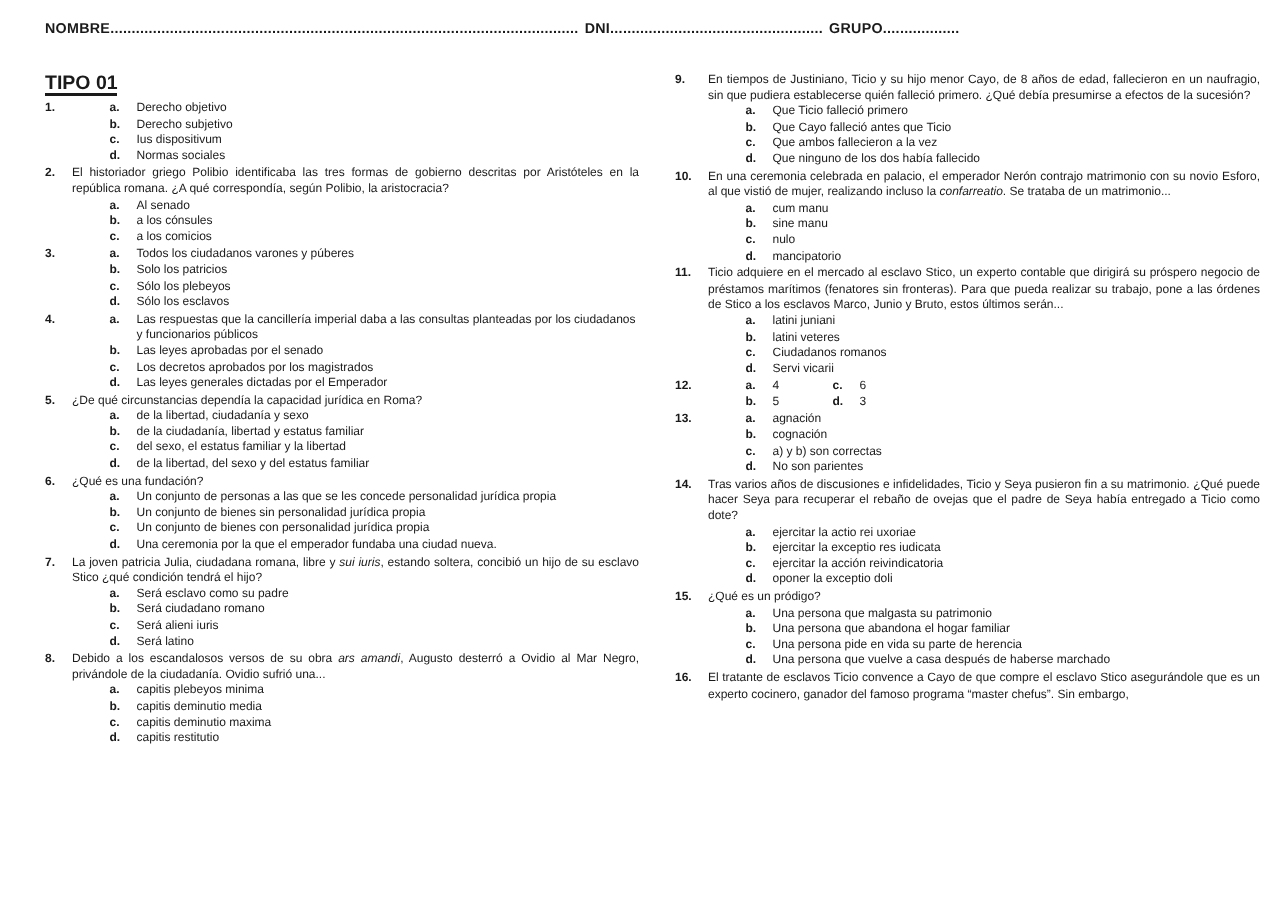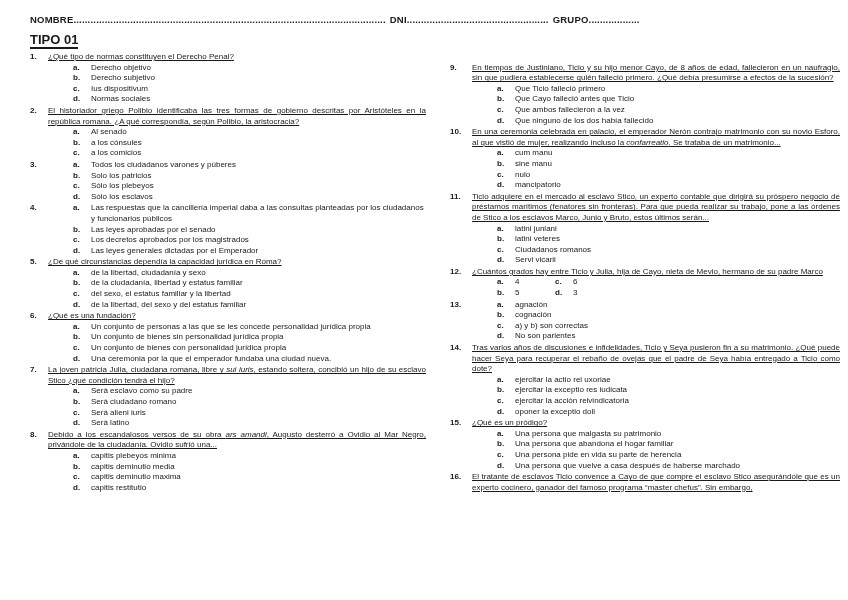--- a/index.html
+++ b/index.html
@@ -1,29 +1,29 @@
 <!DOCTYPE html>
 <html><head>
 <meta charset="utf-8">
 <style>
   html,body{margin:0;padding:0;background:#ffffff;}
   body{width:848px;height:600px;overflow:hidden;font-family:"Liberation Sans",sans-serif;color:#1a1a1a;}
   .page{box-sizing:border-box;width:848px;height:600px;padding:13px 8px 0 30px;background:#ffffff;}
   .header{font-weight:bold;font-size:9.5px;white-space:nowrap;letter-spacing:.2px;line-height:13px;}
   .header .sep{margin-left:4px;}
-  .columns{display:flex;gap:24px;margin-top:0;align-items:flex-end;}
+  .columns{display:flex;gap:24px;margin-top:15px;align-items:flex-start;}
   .col-left{width:396px;flex:none;}
   .col-right{width:390px;flex:none;padding-top:7px;}
   .title{font-weight:bold;font-size:13px;margin:6px 0 5px 0;}
   .title span{border-bottom:2px solid #1a1a1a;padding-bottom:0px;}
   .question{display:flex;margin-bottom:1px;font-size:8px;line-height:10.6px;}
   .qnum{flex:none;width:18px;font-weight:bold;}
   .col-right .qnum{width:22px;}
   .qbody{flex:1;min-width:0;}
-  .qtext{text-align:justify;text-decoration:underline;}
+  .qtext{text-align:justify;}
   .opts{padding-left:25px;}
   .opts-grid{padding-left:25px;display:grid;grid-template-columns:58px 60px;}
   .opt{display:flex;}
   .opt .l{flex:none;width:18px;font-weight:bold;}
   .opt .t{flex:1;min-width:0;}
   .opt .t.u{}
   i{font-style:italic;}
 </style>
 </head>
 <body>
@@ -32,21 +32,20 @@
   <div class="header">
     <span>NOMBRE</span><span>..............................................................................................................</span><span class="sep">DNI</span><span>..................................................</span><span class="sep">GRUPO</span><span>..................</span>
   </div>
   <div class="columns">
     <div class="col-left">
       <div class="title"><span>TIPO 01</span></div>
       <div>
           <div class="question">
             <span class="qnum">1.</span>
             <div class="qbody">
-              <div class="qtext"><span>¿Qué tipo de normas constituyen el Derecho Penal?</span></div>
               <div class="opts">
                 <div class="opt">
                   <span class="l">a.</span>
                   <span class="t u"><span>Derecho objetivo</span></span>
                 </div>
                 <div class="opt">
                   <span class="l">b.</span>
                   <span class="t"><span>Derecho subjetivo</span></span>
                 </div>
                 <div class="opt">
@@ -294,21 +293,20 @@
                 <div class="opt">
                   <span class="l">d.</span>
                   <span class="t u"><span>Servi vicarii</span></span>
                 </div>
               </div>
             </div>
           </div>
           <div class="question">
             <span class="qnum">12.</span>
             <div class="qbody">
-              <div class="qtext"><span>¿Cuántos grados hay entre Ticio y Julia, hija de Cayo, nieta de Mevio, hermano de su padre Marco</span></div>
               <div class="opts-grid">
                 <div class="opt">
                   <span class="l">a.</span>
                   <span class="t"><span>4</span></span>
                 </div>
                 <div class="opt">
                   <span class="l">c.</span>
                   <span class="t"><span>6</span></span>
                 </div>
                 <div class="opt">

